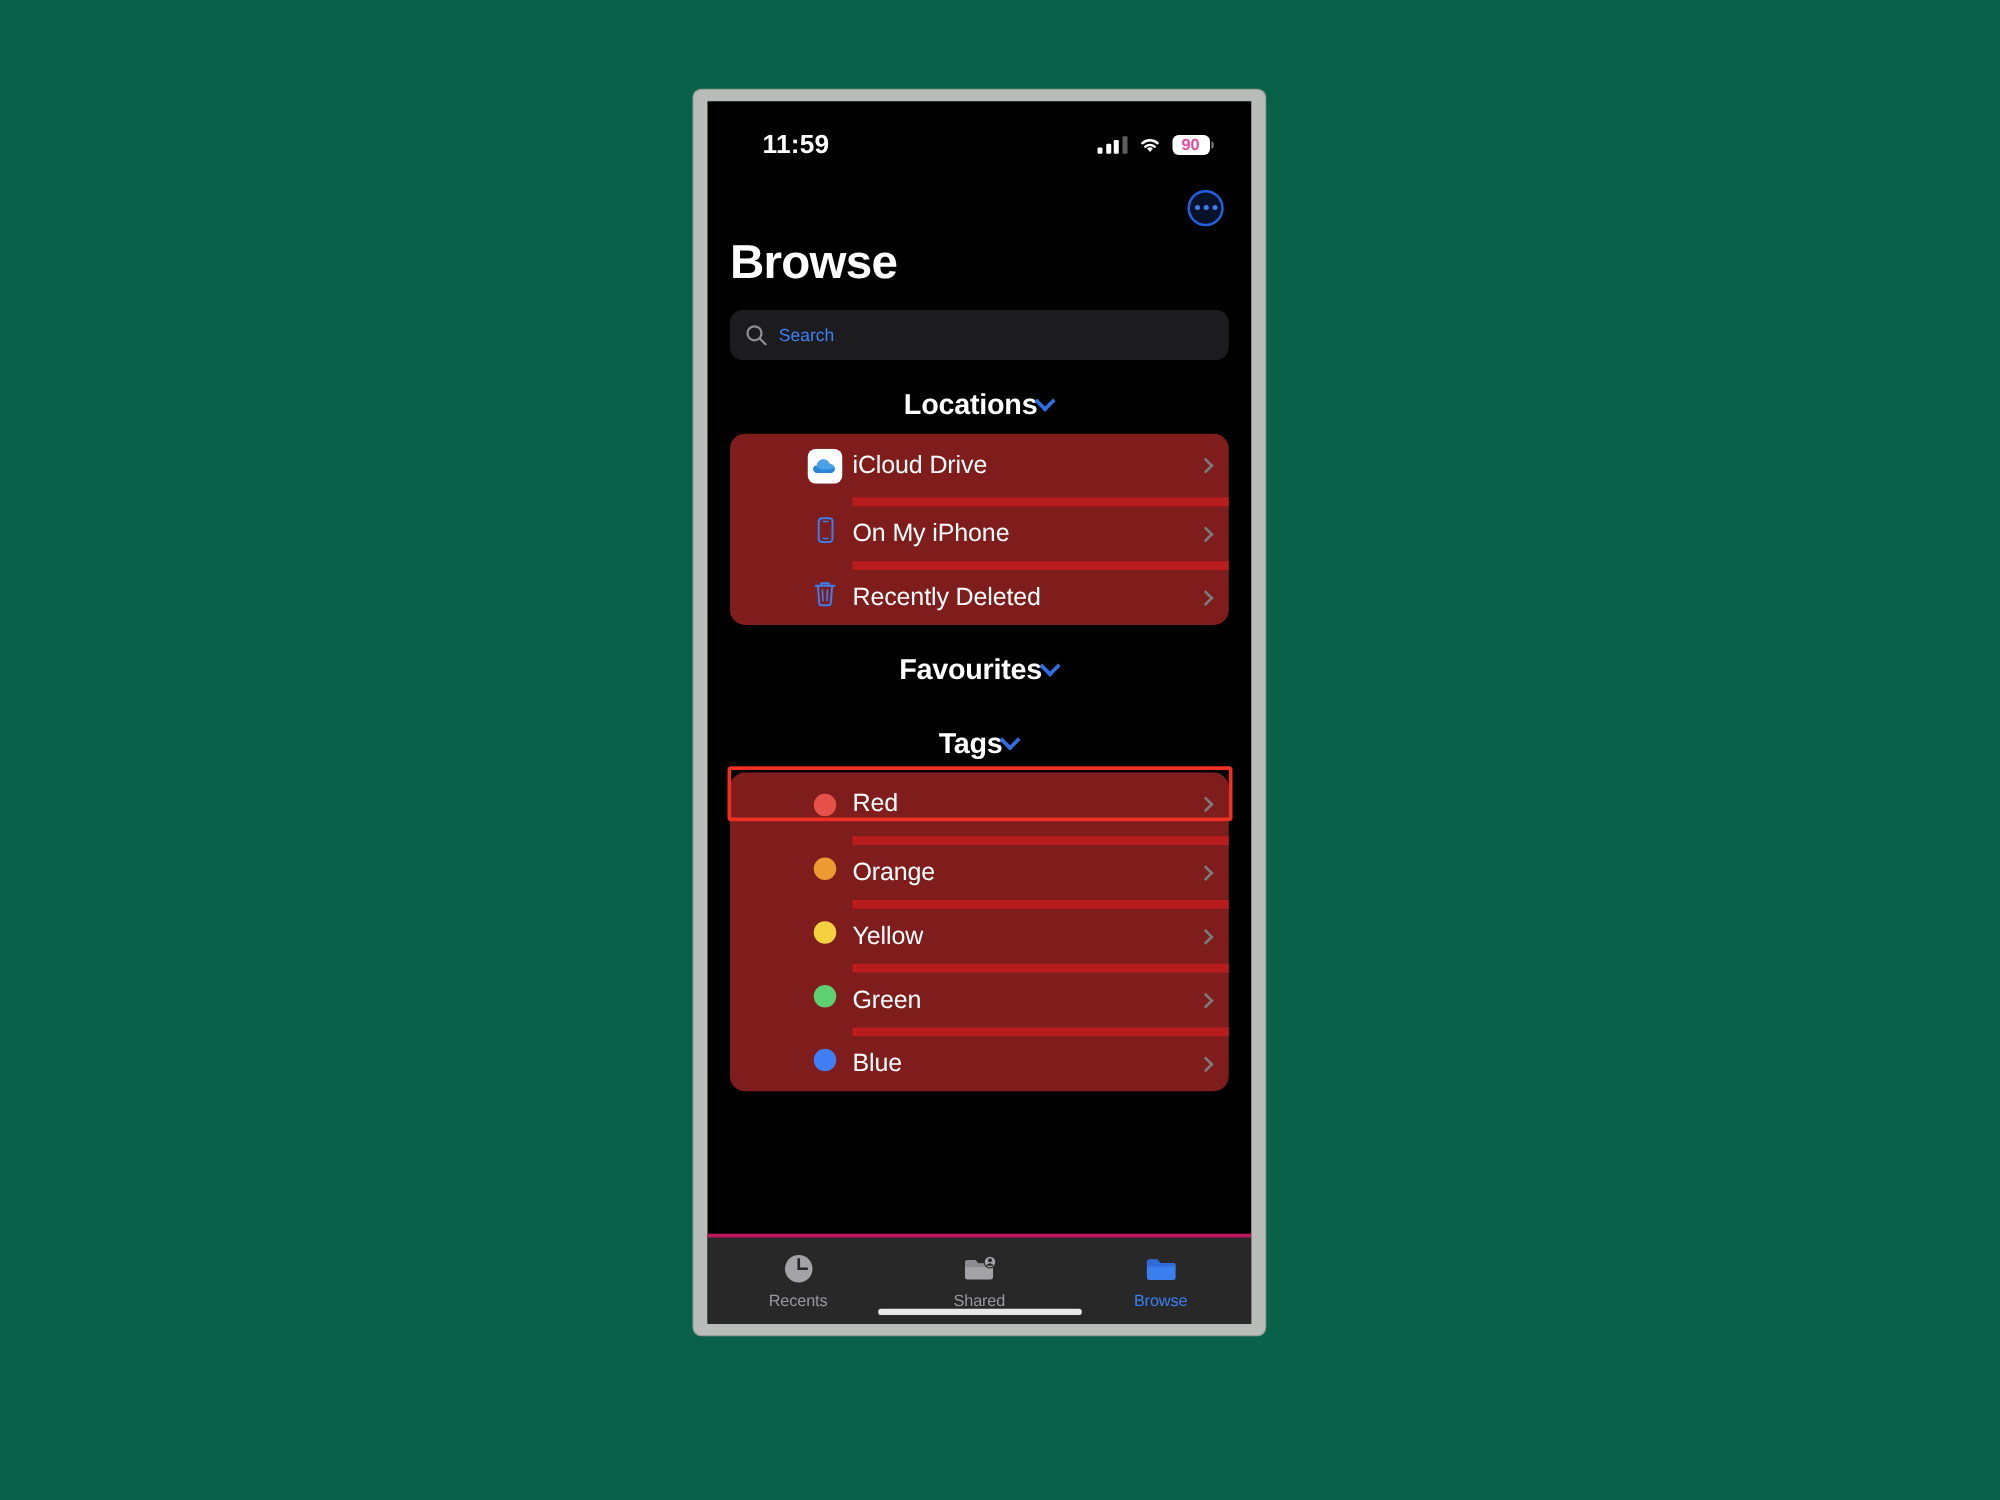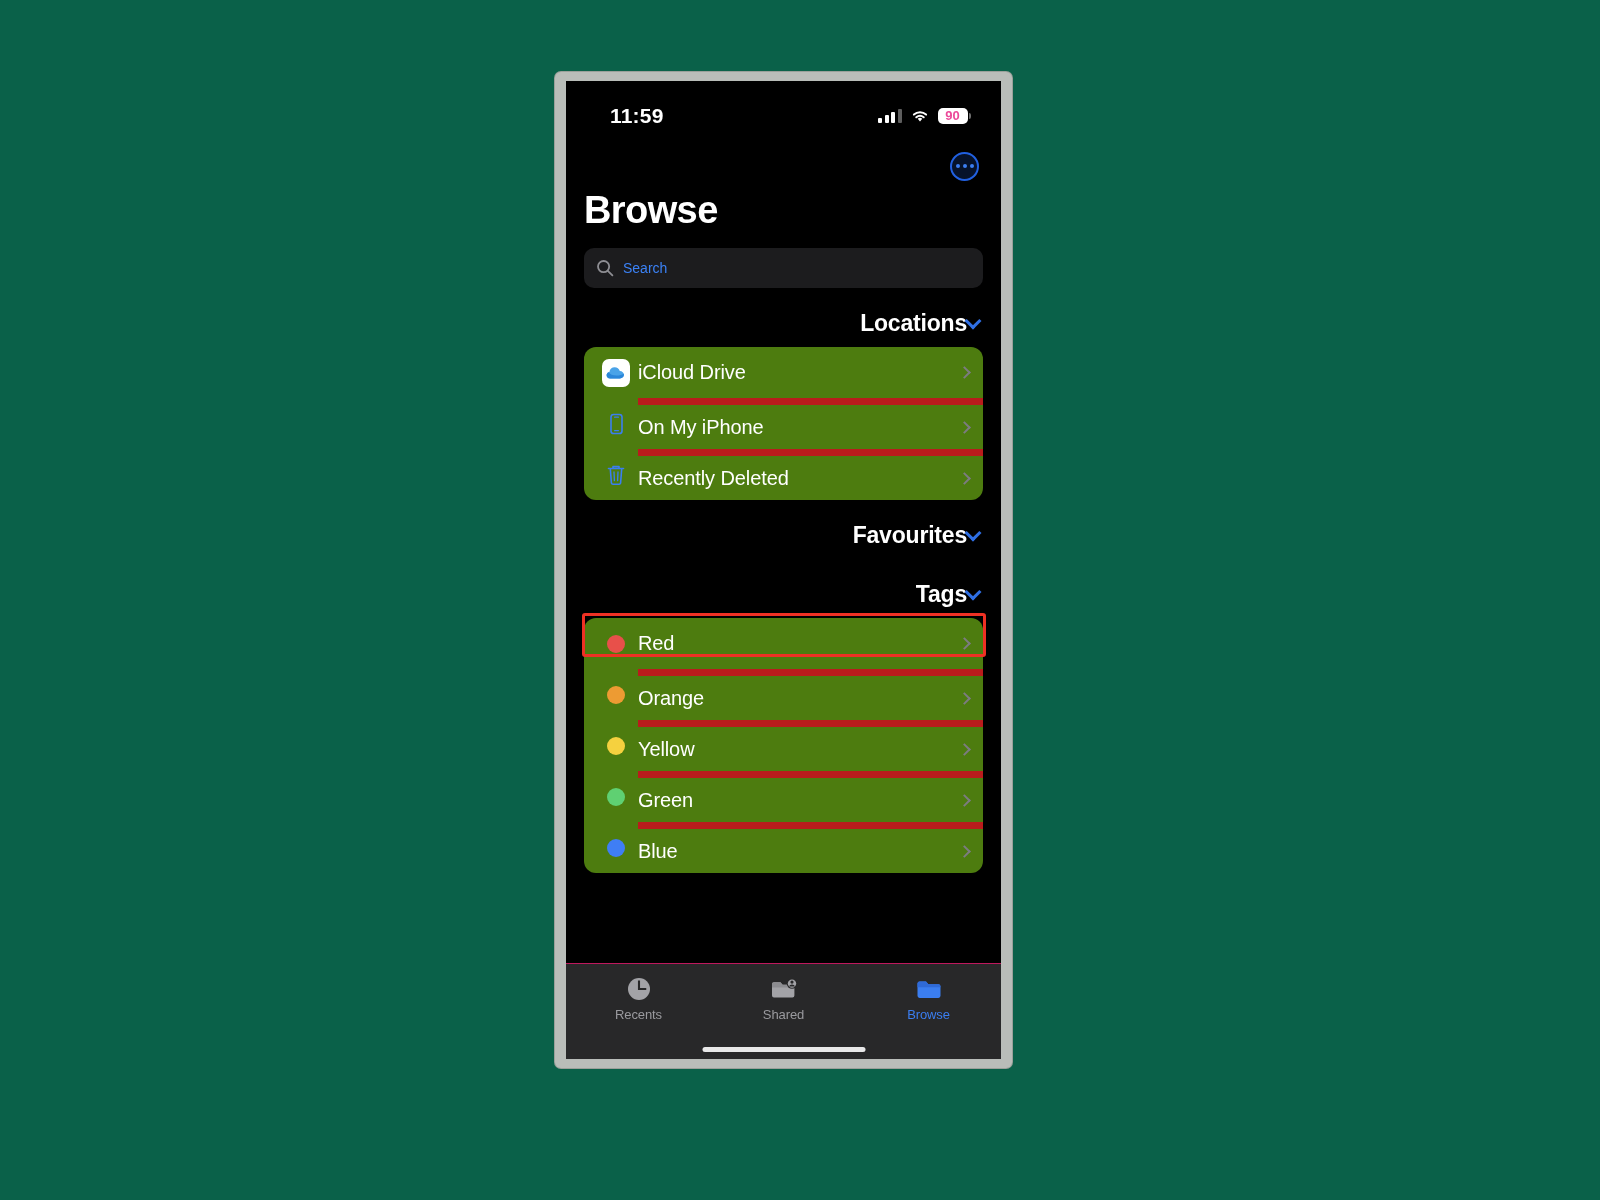--- a/index.html
+++ b/index.html
@@ -114,34 +114,35 @@
 
   
   #content {
     flex: 1 1 auto;
     overflow: hidden;
     padding: 0 0 0 0;
   }
   .section-header {
     display: flex;
     align-items: center;
-    justify-content: flex-end;
+    justify-content: center;
     padding: 22px 22px 10px 20px;
   }
   .section-title {
     color: #ffffff;
     font-size: 23px;
     font-weight: bold;
     letter-spacing: -0.2px;
   }
   .group {
-    background: #4d7c0f;
+    background: #7f1d1d;
     border-radius: 12px;
     margin: 0 18px 0 18px;
     overflow: hidden;
+    padding-left: 44px;
   }
   .row {
     display: flex;
     align-items: center;
     height: 51px;
     padding-left: 10px;
     position: relative;
   }
   .row .icon-slot {
     width: 44px;
@@ -184,23 +185,23 @@
     width: 404px; height: 44px;
     border: 3px solid #ef3124;
     border-radius: 3px;
     pointer-events: none;
     z-index: 40;
   }
 
   
   #tab-bar {
     flex: 0 0 auto;
-    height: 96px;
+    height: 72px;
     background: #282829;
-    border-top: 1px solid #be185d;
+    border-top: 3px solid #be185d;
     display: flex;
     align-items: flex-start;
     padding-top: 11px;
   }
   .tab-item {
     flex: 1 1 0;
     display: flex;
     flex-direction: column;
     align-items: center;
     gap: 4px;

